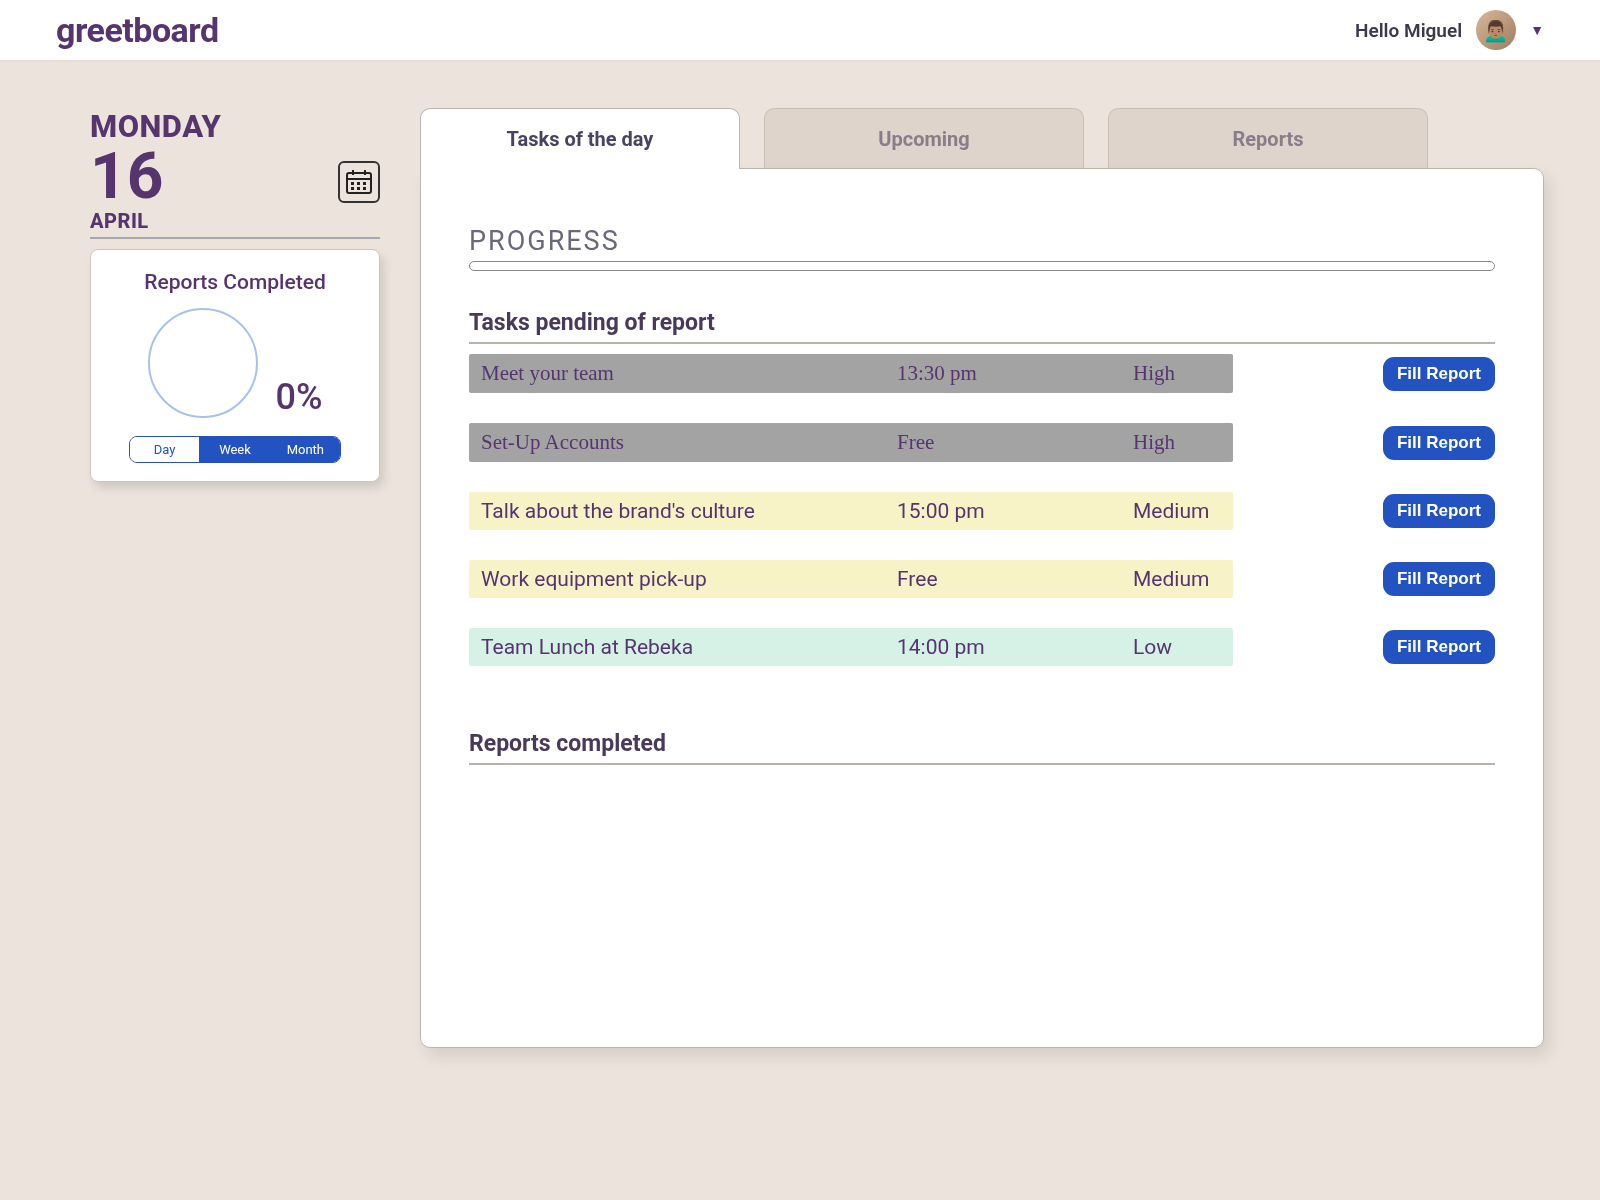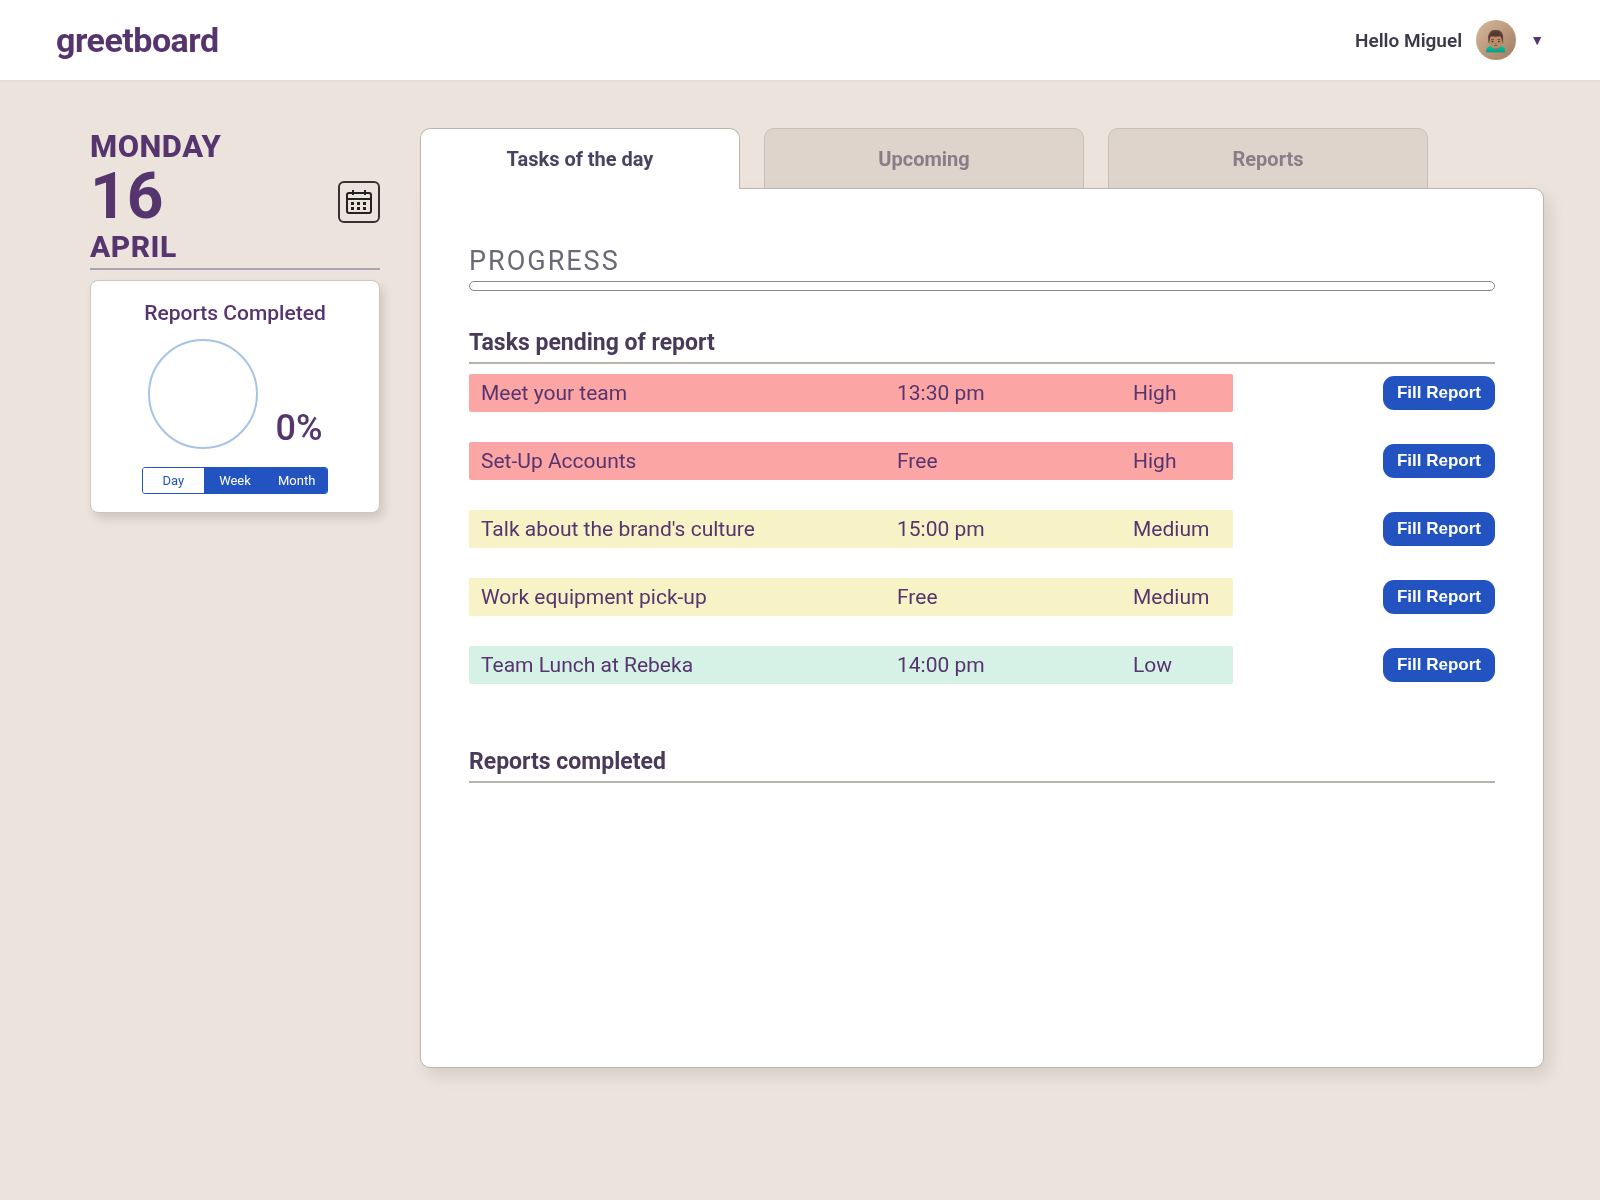--- a/index.html
+++ b/index.html
@@ -5,21 +5,21 @@
   * { box-sizing: border-box; margin: 0; padding: 0; }
   body {
     font-family: -apple-system, BlinkMacSystemFont, "Segoe UI", Roboto, sans-serif;
     background: #ece4dc;
     width: 1600px;
     height: 1200px;
     overflow: hidden;
   }
   .topbar {
     background: #fff;
-    height: 80px;
+    height: 60px;
     display: flex;
     align-items: center;
     justify-content: space-between;
     padding: 0 56px;
     box-shadow: 0 1px 2px rgba(0,0,0,0.05);
     gap: 6px;
   }
   .logo {
     font-size: 34px;
     font-weight: 700;
@@ -52,21 +52,21 @@
   .day-row { display:flex; justify-content:space-between; align-items:flex-end; }
   .day-num { font-size: 64px; font-weight:700; line-height:1; }
   .cal-icon {
     border:2px solid #333; border-radius:6px;
     width:42px; height:42px;
     display:flex; align-items:center; justify-content:center;
     margin-bottom:6px;
     cursor:pointer;
   }
   .month {
-    font-size: 30px; font-weight:800; letter-spacing:0.5px;
+    font-size: 20px; font-weight:800; letter-spacing:0.5px;
     border-bottom: 2px solid #a7a7b4;
     padding-bottom: 4px;
   }
   .card {
     background:#fff; border:1px solid #ccc6bf;
     border-radius:8px;
     margin-top:10px;
     padding:20px 14px 18px;
     box-shadow: 4px 6px 10px rgba(0,0,0,0.12);
   }
@@ -75,22 +75,22 @@
     margin-bottom: 14px;
   }
   .gauge-row { display:flex; align-items:flex-end; justify-content:center; gap:18px; margin-bottom:18px; }
   .gauge {
     width:110px; height:110px;
     border:2px solid #a8c3e8;
     border-radius:50%;
   }
   .percent { color:#56356e; font-size:36px; font-weight:500; }
   .range-toggle {
-    display:flex; border:1px solid #2353c0; border-radius:3px; overflow:hidden;
-    width: 186px; margin: 0 auto;
+    display:flex; border:1px solid #2353c0; border-radius:8px; overflow:hidden;
+    width: 212px; margin: 0 auto;
   }
   .range-toggle div {
     flex:1; text-align:center; font-size:13px; padding:5px 0;
     cursor:pointer;
   }
   .range-off { background:#fff; color:#2353c0; }
   .range-on  { background:#2353c0; color:#fff; }
   .range-toggle div + div { border-left:1px solid #2353c0; }
 
   .main { flex:1; }
@@ -157,21 +157,21 @@
     display:flex;
     flex: 0 0 764px;
     border-radius:2px;
     padding: 7px 12px;
     font-size:21px;
     color:#56356e;
   }
   .pill .t-name { flex:0 0 416px; }
   .pill .t-time { flex:0 0 236px; }
   .pill .t-prio { }
-  .prio-high   { background:#fca5a5; }
+  .prio-high   { background:#a3a3a3;font-family:Liberation Serif, serif; }
   .prio-medium { background:#f7f3c7; }
   .prio-low    { background:#d6f1e6; }
   .fill-btn {
     margin-left:auto;
     background:#2353c0;
     color:#fff;
     font-weight:700;
     font-size:17px;
     border:none;
     border-radius:11px;

